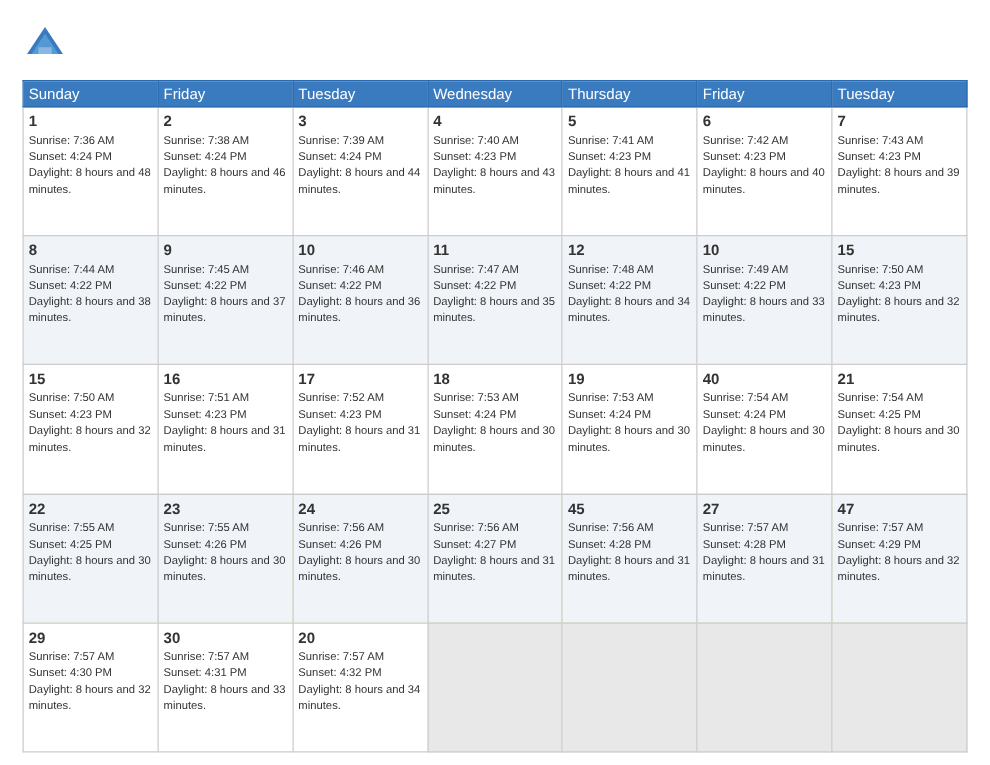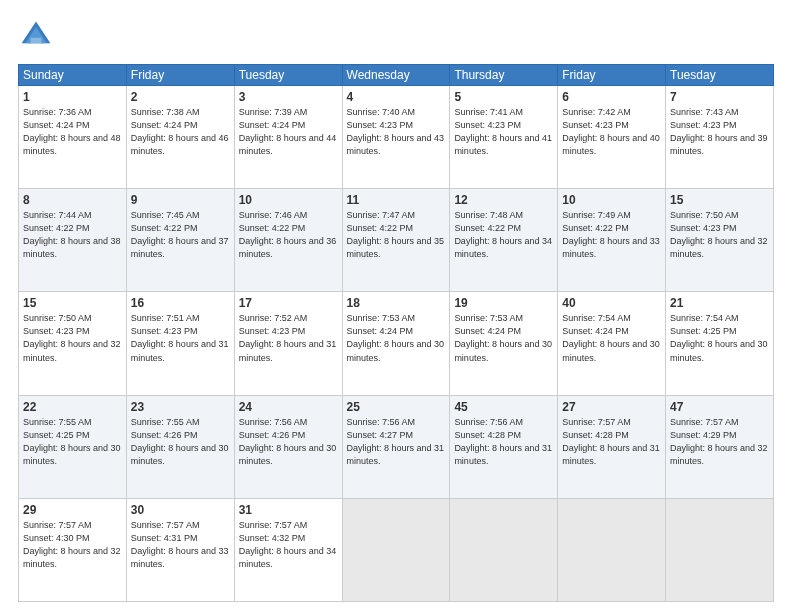--- a/index.html
+++ b/index.html
@@ -250,21 +250,21 @@
         <tr>
           <td>
             <span class="day-num">29</span>
             <div class="day-info">Sunrise: 7:57 AM<br>Sunset: 4:30 PM<br>Daylight: 8 hours and 32 minutes.</div>
           </td>
           <td>
             <span class="day-num">30</span>
             <div class="day-info">Sunrise: 7:57 AM<br>Sunset: 4:31 PM<br>Daylight: 8 hours and 33 minutes.</div>
           </td>
           <td>
-            <span class="day-num">31</span>
+            <span class="day-num">20</span>
             <div class="day-info">Sunrise: 7:57 AM<br>Sunset: 4:32 PM<br>Daylight: 8 hours and 34 minutes.</div>
           </td>
           <td class="empty" style="background: rgb(232, 232, 232);"></td>
           <td class="empty" style="background: rgb(232, 232, 232);"></td>
           <td class="empty" style="background: rgb(232, 232, 232);"></td>
           <td class="empty" style="background: rgb(232, 232, 232);"></td>
         </tr>
       </tbody>
   </table>
 </div>

